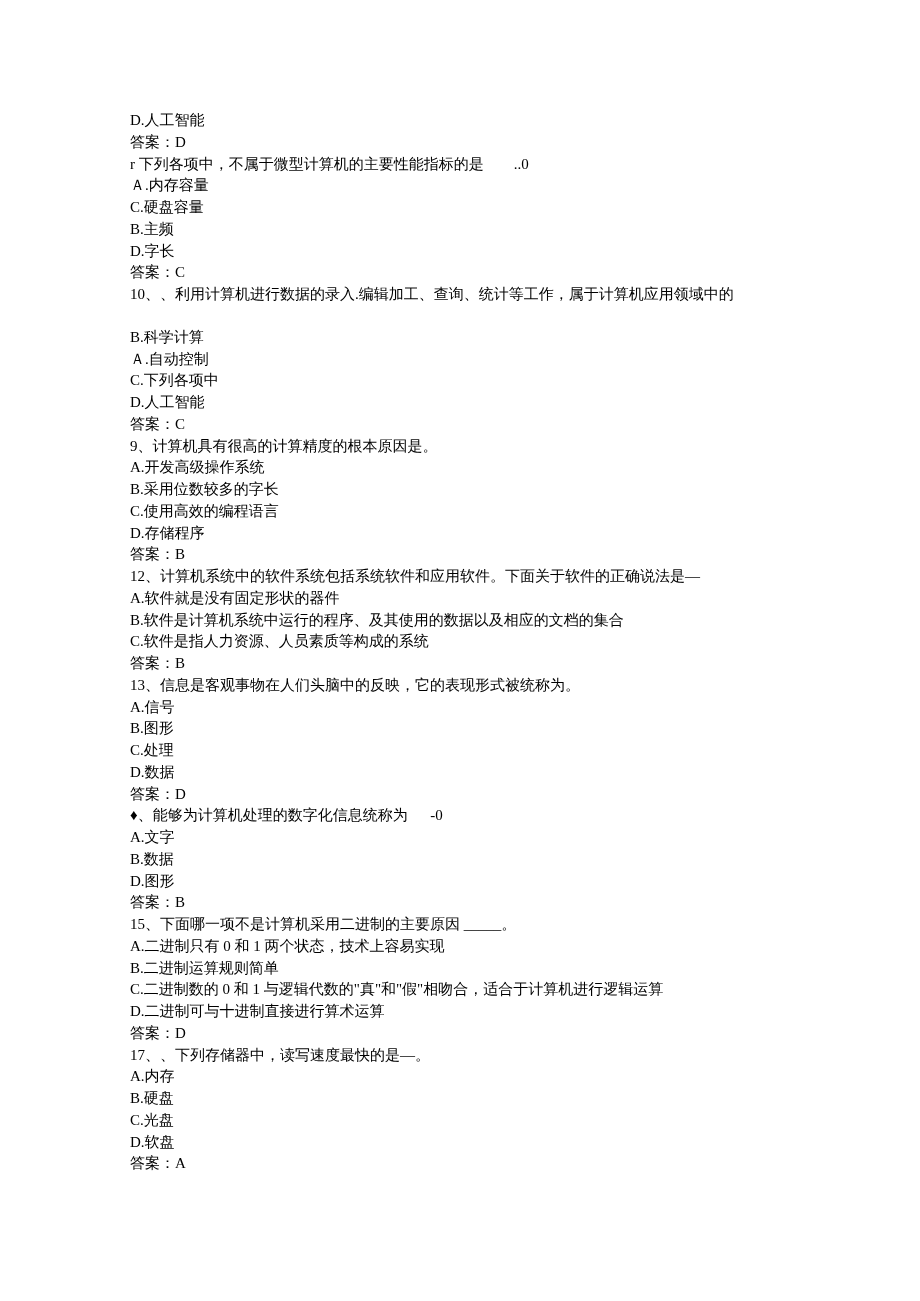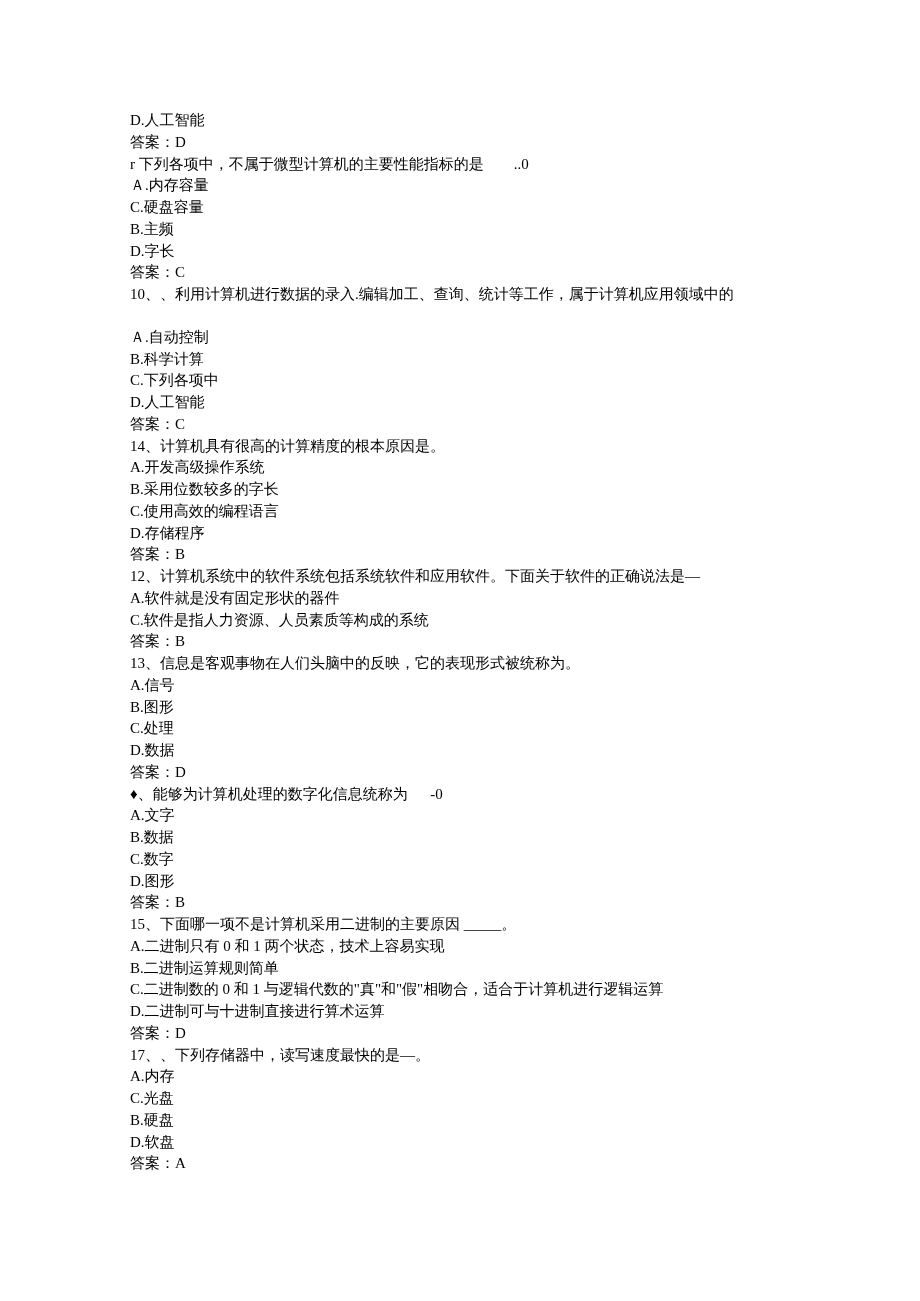--- a/index.html
+++ b/index.html
@@ -32,53 +32,53 @@
       <div class="line">D.人工智能</div>
       <div class="line">答案：D</div>
       <div class="line">r 下列各项中，不属于微型计算机的主要性能指标的是        ..0</div>
       <div class="line">Ａ.内存容量</div>
       <div class="line">C.硬盘容量</div>
       <div class="line">B.主频</div>
       <div class="line">D.字长</div>
       <div class="line">答案：C</div>
       <div class="line">10、、利用计算机进行数据的录入.编辑加工、查询、统计等工作，属于计算机应用领域中的</div>
       <div class="blank"></div>
+      <div class="line">B.科学计算</div>
       <div class="line">Ａ.自动控制</div>
-      <div class="line">B.科学计算</div>
       <div class="line">C.下列各项中</div>
       <div class="line">D.人工智能</div>
       <div class="line">答案：C</div>
-      <div class="line">14、计算机具有很高的计算精度的根本原因是。</div>
+      <div class="line">9、计算机具有很高的计算精度的根本原因是。</div>
       <div class="line">A.开发高级操作系统</div>
       <div class="line">B.采用位数较多的字长</div>
       <div class="line">C.使用高效的编程语言</div>
       <div class="line">D.存储程序</div>
       <div class="line">答案：B</div>
       <div class="line">12、计算机系统中的软件系统包括系统软件和应用软件。下面关于软件的正确说法是—</div>
       <div class="line">A.软件就是没有固定形状的器件</div>
+      <div class="line">B.软件是计算机系统中运行的程序、及其使用的数据以及相应的文档的集合</div>
       <div class="line">C.软件是指人力资源、人员素质等构成的系统</div>
       <div class="line">答案：B</div>
       <div class="line">13、信息是客观事物在人们头脑中的反映，它的表现形式被统称为。</div>
       <div class="line">A.信号</div>
       <div class="line">B.图形</div>
       <div class="line">C.处理</div>
       <div class="line">D.数据</div>
       <div class="line">答案：D</div>
       <div class="line">♦、能够为计算机处理的数字化信息统称为      -0</div>
       <div class="line">A.文字</div>
       <div class="line">B.数据</div>
-      <div class="line">C.数字</div>
       <div class="line">D.图形</div>
       <div class="line">答案：B</div>
       <div class="line">15、下面哪一项不是计算机采用二进制的主要原因 _____。</div>
       <div class="line">A.二进制只有 0 和 1 两个状态，技术上容易实现</div>
       <div class="line">B.二进制运算规则简单</div>
       <div class="line">C.二进制数的 0 和 1 与逻辑代数的"真"和"假"相吻合，适合于计算机进行逻辑运算</div>
       <div class="line">D.二进制可与十进制直接进行算术运算</div>
       <div class="line">答案：D</div>
       <div class="line">17、、下列存储器中，读写速度最快的是—。</div>
       <div class="line">A.内存</div>
+      <div class="line">B.硬盘</div>
       <div class="line">C.光盘</div>
-      <div class="line">B.硬盘</div>
       <div class="line">D.软盘</div>
       <div class="line">答案：A</div>
     </div>
 </div>
 
 </body></html>

